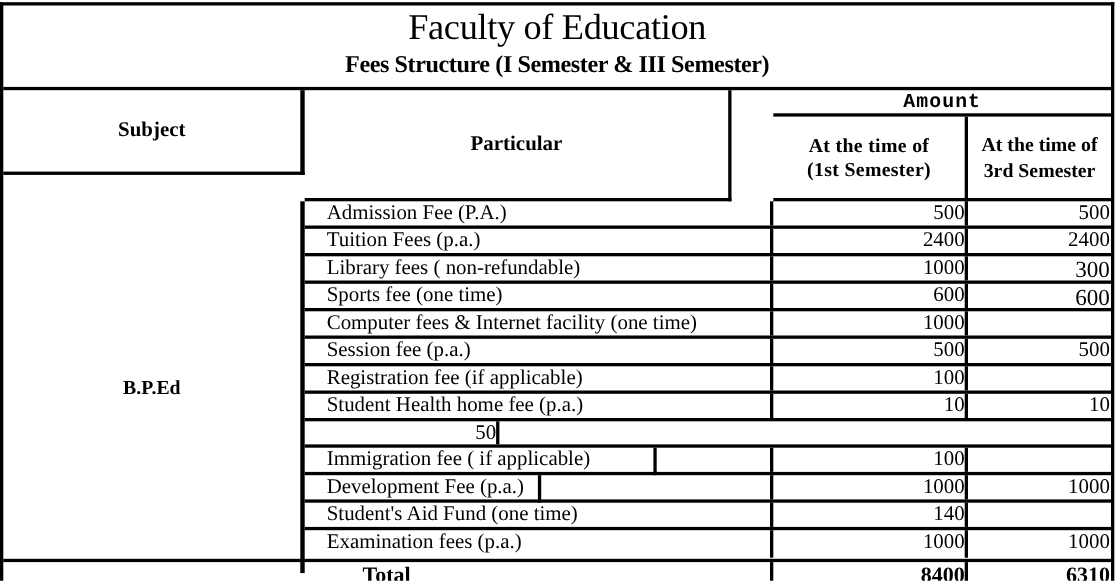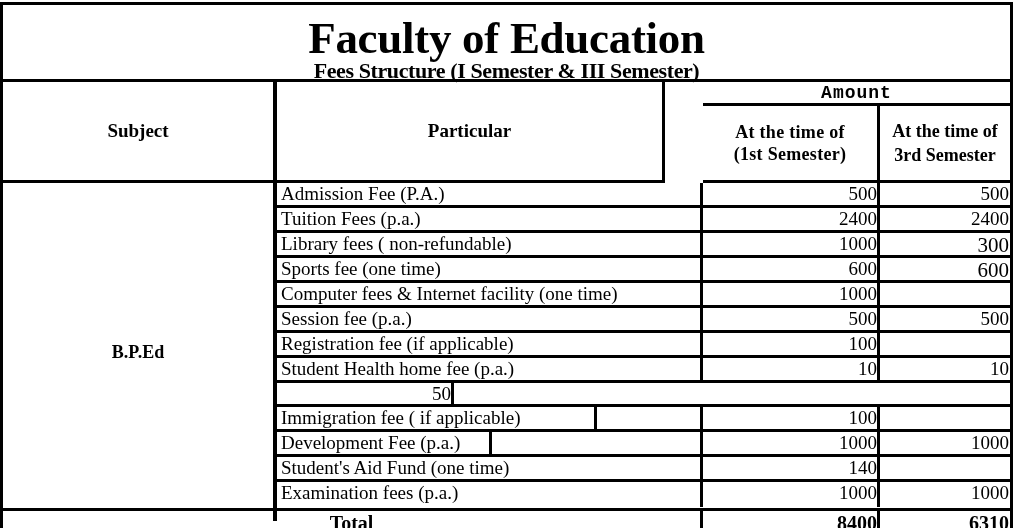--- a/index.html
+++ b/index.html
@@ -2,45 +2,45 @@
 <html><head>
 <meta charset="utf-8">
 <style>
   html, body { margin: 0; padding: 0; background: #ffffff; }
   body { width: 1015px; height: 528px; overflow: hidden; position: relative;
          font-family: "Liberation Serif", "DejaVu Serif", serif; color: #000; }
   .sheet { position: absolute; left: 0; top: 2px; width: 1013px; height: 540px;
            border: 3px solid #000; border-bottom: none; box-sizing: border-box; }
   .title-block { position: absolute; left: 0; top: 0; width: 100%; height: 77px;
                  border-bottom: 3px solid #000; box-sizing: border-box; text-align: center; }
-  .title { font-weight: bold; font-size: 45px; line-height: 40px; margin-top: 13px; letter-spacing: -0.3px; }
+  .title { font-weight: normal; font-size: 33px; line-height: 40px; margin-top: 0; letter-spacing: -0.3px; }
   .subtitle { font-weight: bold; font-size: 22px; line-height: 26px; margin-top: 0; letter-spacing: -0.4px; }
 
   .hdr { position: absolute; box-sizing: border-box; font-weight: bold; display: flex;
          align-items: center; justify-content: center; text-align: center; }
-  .hdr-subject { left: 0; top: 77px; width: 274px; height: 101px; border-right: 4px solid #000;
+  .hdr-subject { left: 0; top: 77px; width: 274px; height: 77px; border-right: 4px solid #000;
                  border-bottom: 3px solid #000; font-size: 19px; }
   .hdr-particular { left: 274px; top: 77px; width: 388px; height: 101px;
                     border-right: 3px solid #000; border-bottom: 3px solid #000; font-size: 19px; }
   .hdr-amount { left: 700px; top: 77px; width: 307px; height: 24px; border-bottom: 3px solid #000;
                 font-size: 18px; letter-spacing: 1px; font-family: Liberation Mono, monospace; }
   .hdr-col1 { left: 700px; top: 101px; width: 177px; height: 77px; border-right: 3px solid #000;
               border-bottom: 3px solid #000; font-size: 18px; line-height: 22px; letter-spacing: 0.3px; }
   .hdr-col2 { left: 877px; top: 101px; width: 130px; height: 77px; border-bottom: 3px solid #000;
               font-size: 18px; line-height: 24px; }
 
   .subject-cell { position: absolute; left: 0; top: 178px; width: 274px; height: 338px;
                   border-right: 4px solid #000; box-sizing: border-box; display: flex;
                   align-items: center; justify-content: center; font-weight: bold; font-size: 18px;
                   padding-top: 0px; }
   .rows { position: absolute; left: 274px; top: 178px; width: 733px; }
   .row { position: relative; height: 24.95px; box-sizing: border-box; border-bottom: 3px solid #000; display: flex; }
   .row:last-child { border-bottom: none; }
   .cell-part { width: 426px; box-sizing: border-box; border-right: 3px solid #000; font-size: 19px;
-               line-height: 22px; padding-left: 4px; white-space: nowrap; position: relative; }
+               line-height: 22px; padding-left: 20px; white-space: nowrap; position: relative; }
   .cell-a1 { width: 177px; box-sizing: border-box; border-right: 3px solid #000; font-size: 19px;
              line-height: 22px; text-align: right; padding-right: 0px; }
   .cell-a2 { width: 130px; box-sizing: border-box; font-size: 19px; line-height: 22px; text-align: right; padding-right: 1px; }
   .cell-a2.big { font-size: 21px; line-height: 24px; }
   .inner-line { position: absolute; top: 0; bottom: -3px; width: 3px; background: #000; }
 
   .total-row { position: absolute; left: 0; top: 503px; width: 1007px; height: 40px;
                border-top: 3px solid #000; box-sizing: border-box; display: flex; }
   .total-label { width: 700px; box-sizing: border-box; border-right: 3px solid #000; text-align: center;
                  font-weight: bold; font-size: 20px; line-height: 24px; }

